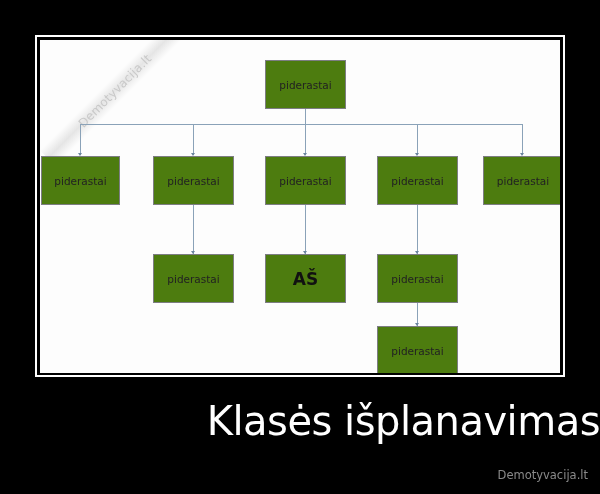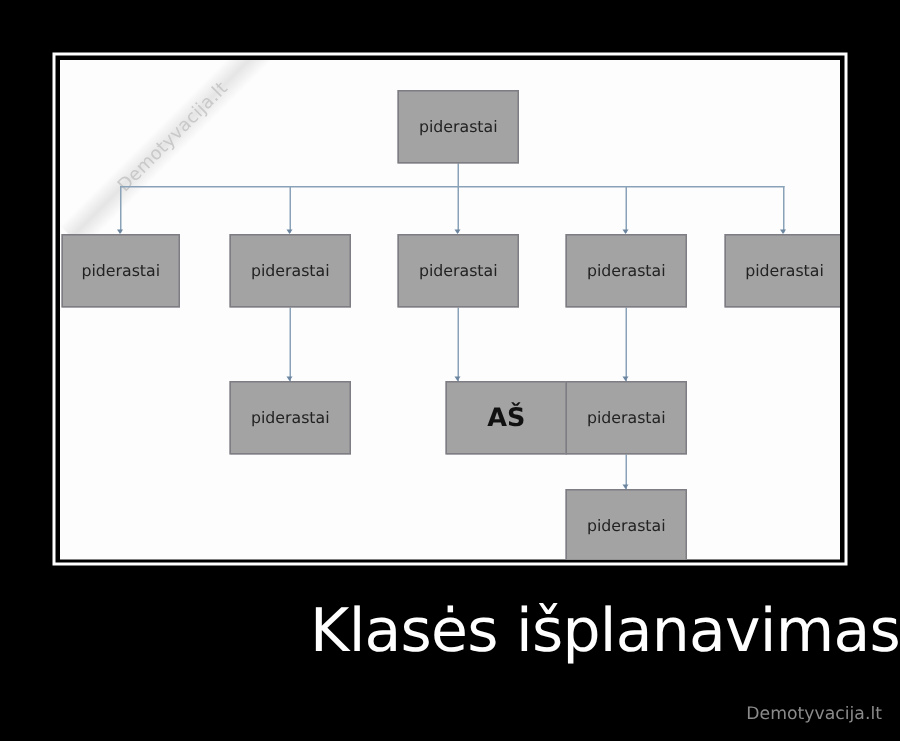--- a/index.html
+++ b/index.html
@@ -17,25 +17,25 @@
     }
     .watermark {
       position: absolute; left: -20px; top: 40px; width: 190px; height: 22px;
       transform: rotate(-45deg); transform-origin: center;
       background: linear-gradient(to bottom, rgba(230,230,230,0.0), rgba(225,225,225,0.85), rgba(230,230,230,0.0));
       color: #c9c9c9; font-size: 12px; text-align: center; line-height: 22px;
       font-family: "DejaVu Sans", sans-serif; letter-spacing: 0.2px;
     }
     .node {
       position: absolute; box-sizing: border-box; width: 81px; height: 49px;
-      background: #a3a3a3; border: 1px solid #7d7d83;
+      background: #4d7c0f; border: 1px solid #7d7d83;
       display: flex; align-items: center; justify-content: center;
       font-size: 10.5px; color: #222; font-family: "DejaVu Sans", sans-serif;
     }
-    .node.me { font-size: 17px; font-weight: bold; color: #111; margin-left: 32px; }
+    .node.me { font-size: 17px; font-weight: bold; color: #111; }
     .line { position: absolute; background: #8aa2b8; }
     .arrow {
       position: absolute; width: 0; height: 0;
       border-left: 2px solid transparent; border-right: 2px solid transparent;
       border-top: 3px solid #6c86a0;
     }
     .caption {
       position: absolute; left: 0; top: 398px; width: 600px; text-align: right;
       color: #fff; font-size: 40px; font-family: "DejaVu Sans", sans-serif; letter-spacing: -0.5px;
     }

